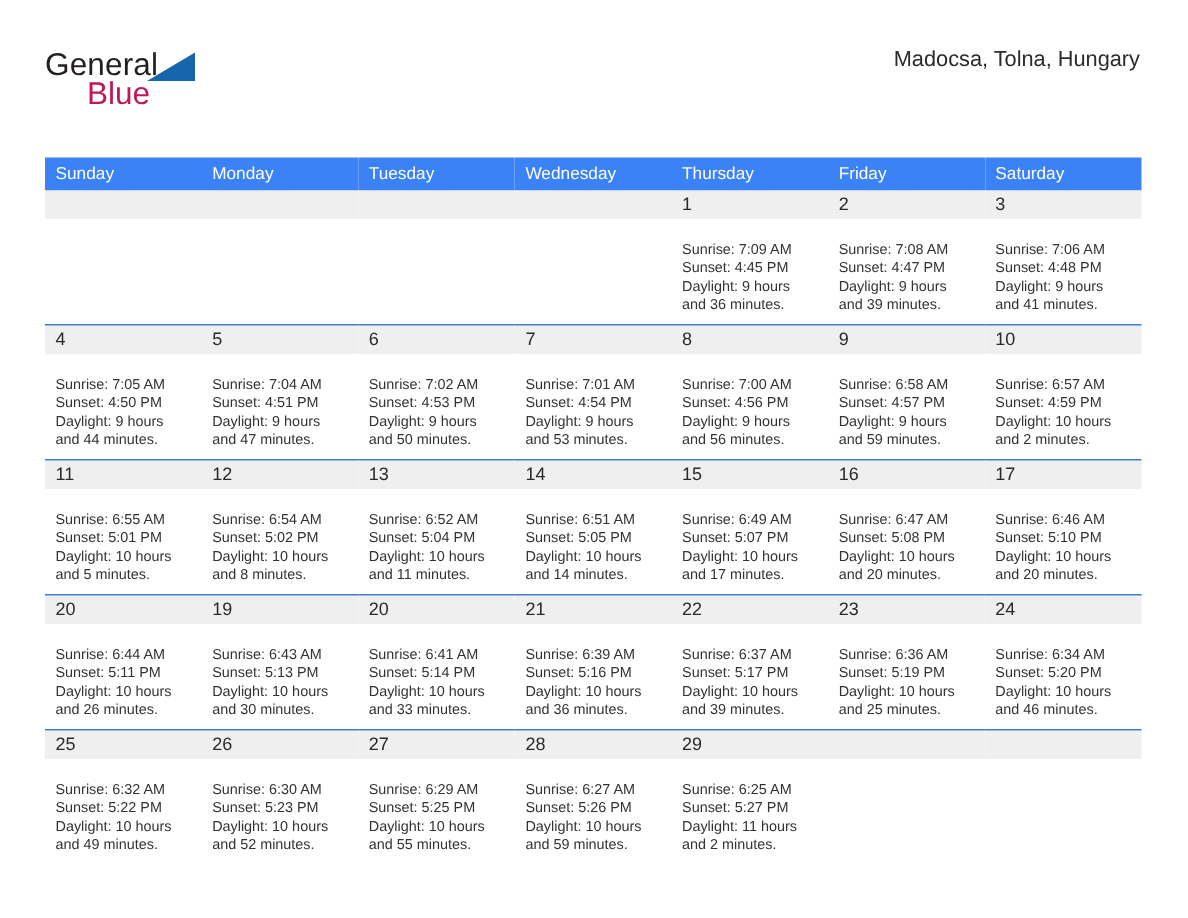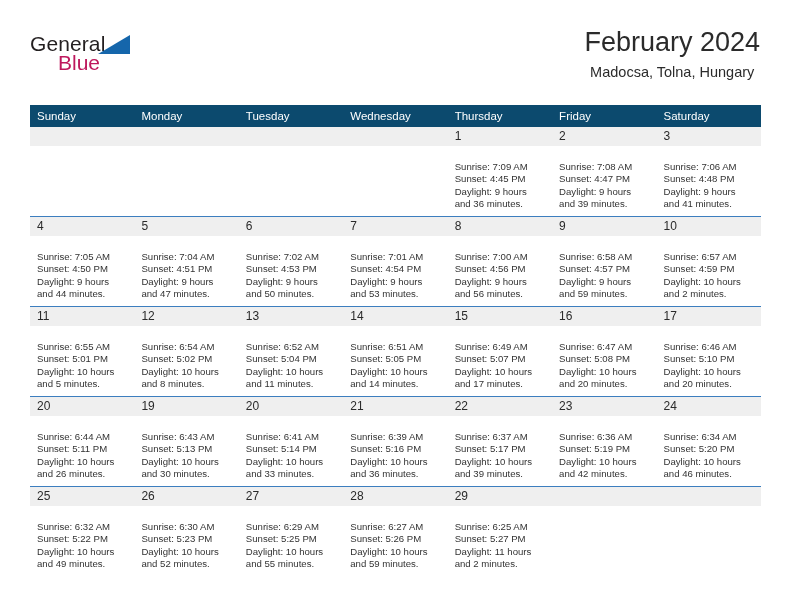--- a/index.html
+++ b/index.html
@@ -89,21 +89,21 @@
   
   .cal {
     position: absolute;
     left: 30px;
     top: 105px;
     width: 731px;
     border-collapse: collapse;
     table-layout: fixed;
   }
   .cal th {
-    background: #0c4a6e;
+    background: #3b82f6;
     color: #ffffff;
     font-size: 11.5px;
     font-weight: normal;
     text-align: left;
     padding: 5px 0 5px 7px;
     height: 11px;
     border: none;
   }
   .cal td {
     vertical-align: top;
@@ -143,21 +143,20 @@
 
   <div class="header">
 
     <div class="brand">
       <span class="brand-general">General</span>
       <span class="brand-tri"></span>
       <span class="brand-blue">Blue</span>
     </div>
 
     <div class="title-block">
-      <div class="cal-title">February 2024</div>
       <div class="cal-sub">Madocsa, Tolna, Hungary</div>
     </div>
 
   </div>
 
   <table class="cal">
     <thead>
       <tr id="hdr-row">
           <th>Sunday</th>
           <th>Monday</th>
@@ -385,21 +384,21 @@
               <div>Daylight: 10 hours</div>
               <div>and 39 minutes.</div>
             </div>
           </td>
           <td>
             <div class="daynum">23</div>
             <div class="info">
               <div>Sunrise: 6:36 AM</div>
               <div>Sunset: 5:19 PM</div>
               <div>Daylight: 10 hours</div>
-              <div>and 42 minutes.</div>
+              <div>and 25 minutes.</div>
             </div>
           </td>
           <td>
             <div class="daynum">24</div>
             <div class="info">
               <div>Sunrise: 6:34 AM</div>
               <div>Sunset: 5:20 PM</div>
               <div>Daylight: 10 hours</div>
               <div>and 46 minutes.</div>
             </div>

